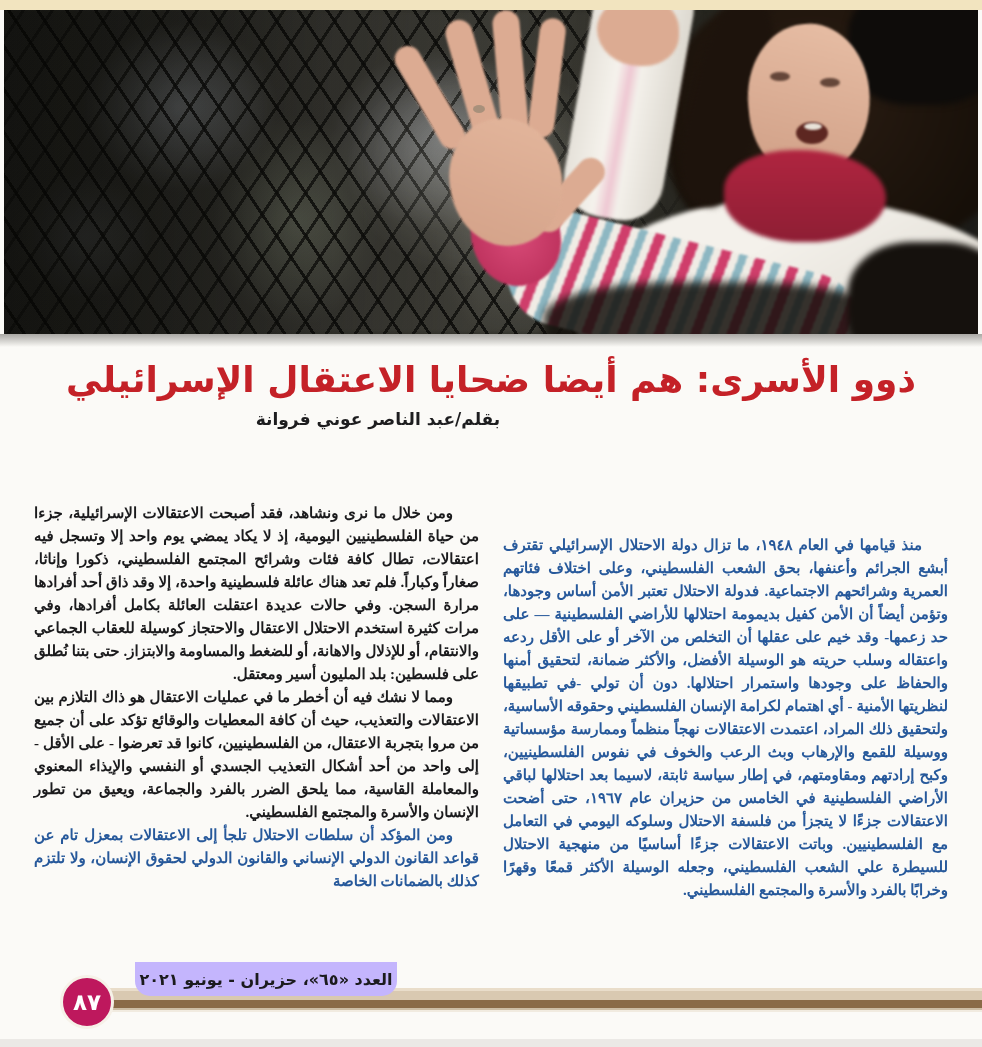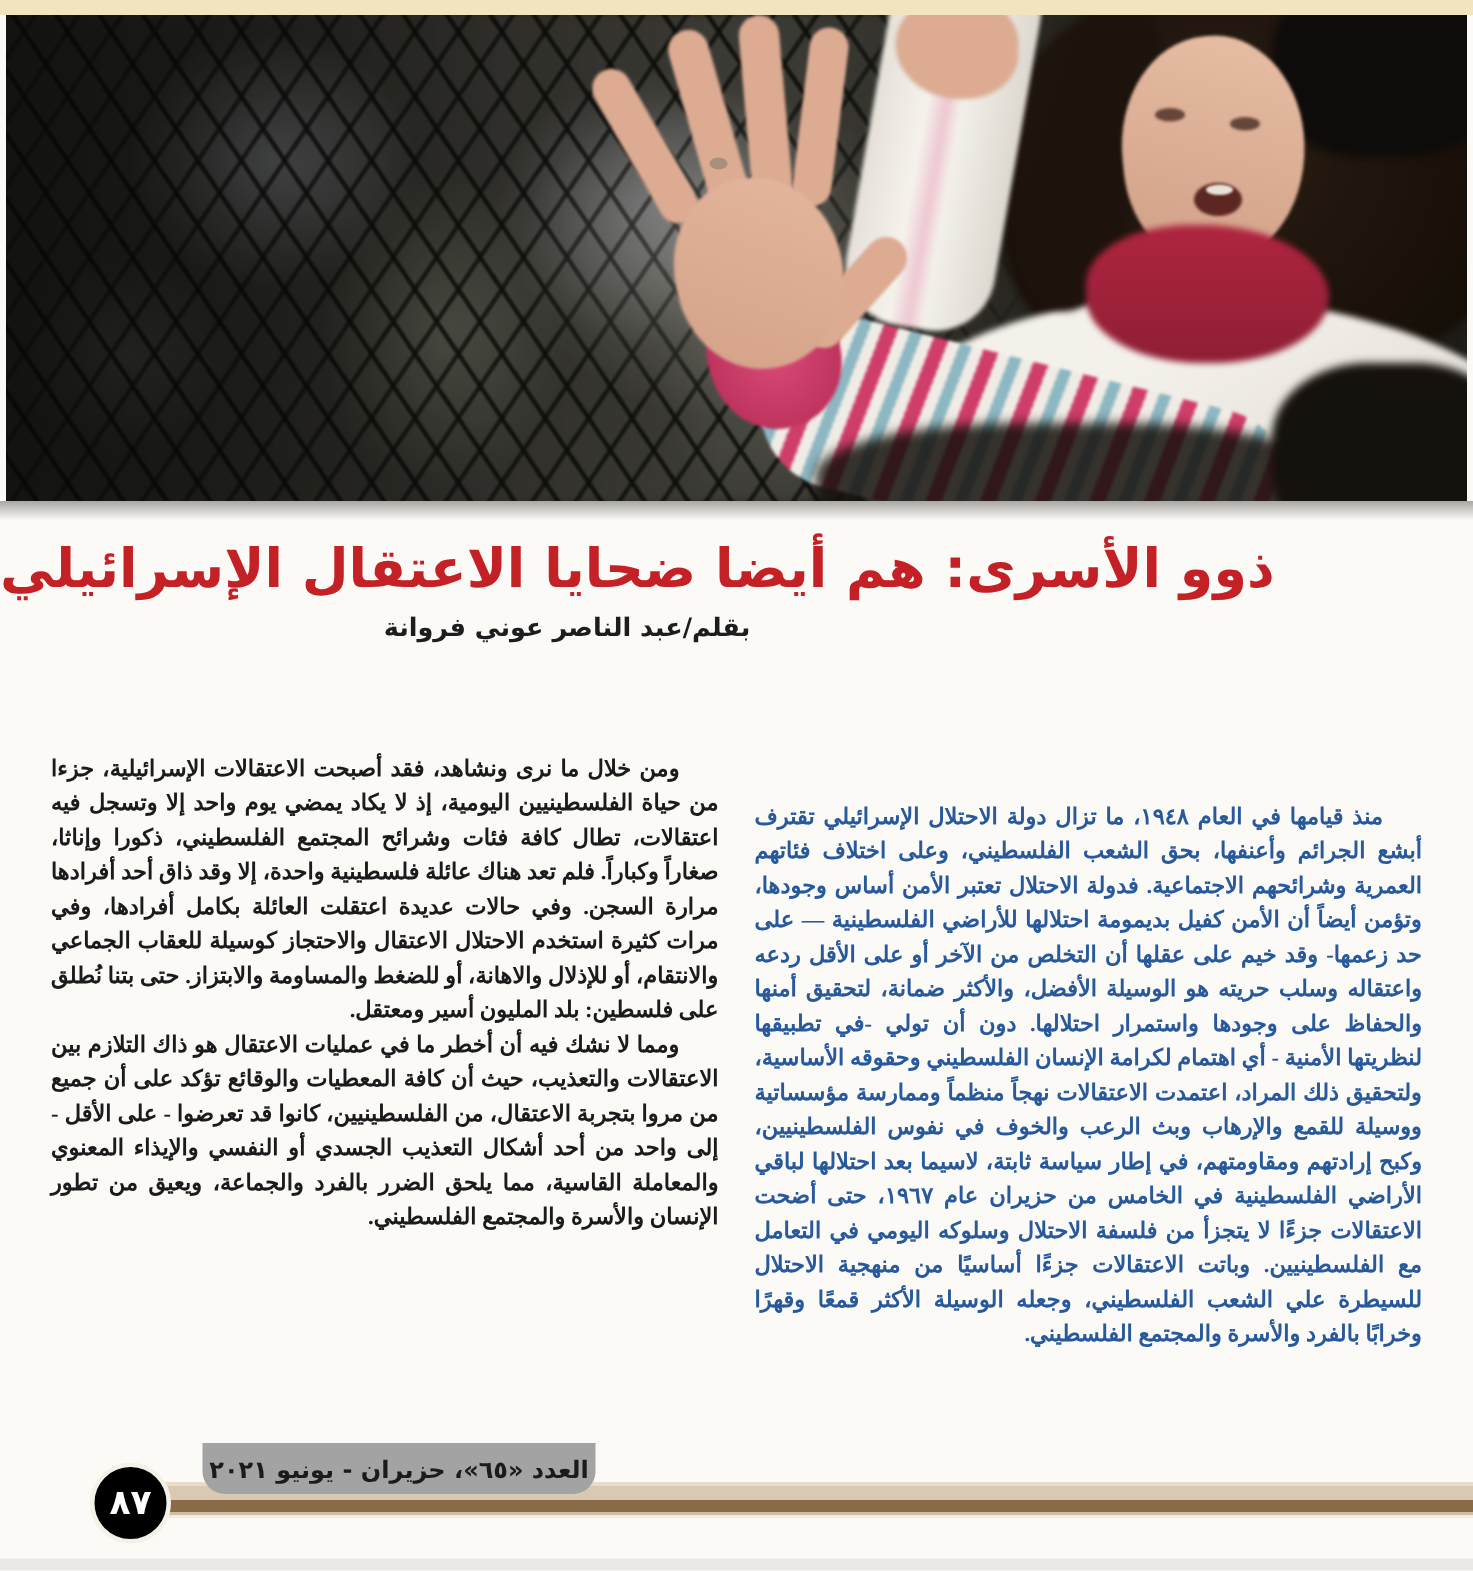--- a/index.html
+++ b/index.html
@@ -61,39 +61,39 @@
   .f4{left:530px;top:8px;width:26px;height:120px;transform:rotate(7deg);}
   .thumb{left:552px;top:140px;width:28px;height:90px;transform:rotate(42deg);}
   .palm{left:446px;top:108px;width:112px;height:128px;z-index:8;border-radius:48% 52% 50% 50%;
     background:linear-gradient(30deg,#d3a188,#e4b79d);transform:rotate(-10deg);filter:blur(1px);}
   .g-ring{left:469px;top:95px;width:12px;height:8px;z-index:9;background:#9b8a76;border-radius:50%;opacity:.8;}
   .g-darkbottom{left:540px;top:272px;width:340px;height:85px;z-index:9;background:rgba(20,16,12,.85);border-radius:40%;filter:blur(4px);}
   .g-darkcorner{right:-30px;top:232px;width:160px;height:125px;z-index:9;background:#15110d;border-radius:40%;filter:blur(3px);}
   .photo-shadow{position:absolute;top:334px;left:0;width:982px;height:13px;
     background:linear-gradient(#a9a7a3,rgba(0,0,0,0));}
   
-  .title{position:absolute;top:350px;left:0;width:982px;text-align:left;direction:rtl;
+  .title{position:absolute;top:350px;left:0;width:982px;text-align:center;direction:rtl;
     color:#c42127;font-size:36px;font-weight:bold;line-height:60px;}
   .byline{position:absolute;top:406px;left:168px;width:420px;text-align:center;direction:rtl;
     color:#1d1d1f;font-size:17px;font-weight:bold;line-height:26px;}
   .columns{position:absolute;top:502px;left:34px;width:914px;direction:rtl;
     display:flex;gap:24px;}
   .col{flex:1;text-align:justify;font-size:15px;font-weight:bold;line-height:23px;font-family:Liberation Serif, serif;}
   .col p{margin:0;text-indent:26px;}
   .col-first{color:#27599b;margin-top:32px;}
   .col-second{color:#1b1b1d;}
   .col-second p.highlight{color:#27599b;}
   
   .footer-band{position:absolute;top:988px;left:92px;width:890px;height:24px;z-index:2;
     background:linear-gradient(to bottom,#e9ddca 0 3px,#d9c9b1 3px 12px,#8a6a47 12px 20px,#cdbda5 20px 22px,#f1ebe0 22px 24px);}
   .footer-box{position:absolute;top:962px;left:135px;width:262px;height:34px;z-index:3;
-    background:#a3a3a3;border-radius:0 0 15px 15px;display:flex;align-items:center;justify-content:center;
+    background:#c4b5fd;border-radius:0 0 15px 15px;display:flex;align-items:center;justify-content:center;
     direction:rtl;color:#1b1b1d;font-size:16px;font-weight:bold;}
   .page-circle{position:absolute;top:975px;left:60px;width:54px;height:54px;z-index:4;border-radius:50%;
-    background:#000000;border:3px solid #f6f1e8;box-sizing:border-box;
+    background:#be185d;border:3px solid #f6f1e8;box-sizing:border-box;
     display:flex;align-items:center;justify-content:center;color:#ffffff;font-size:23px;font-weight:bold;}
   .bottom-edge{position:absolute;bottom:0;left:0;width:982px;height:8px;background:#ebe9e6;}
 </style>
 </head>
 <body>
 
 <div class="top-strip"></div>
 
 <div class="photo">
   <div class="ph-bg"></div>
@@ -132,20 +132,21 @@
   <div>بقلم/عبد الناصر عوني فروانة</div>
 </div>
 
 <div class="columns">
   <div class="col col-first">
     <p>منذ قيامها في العام ١٩٤٨، ما تزال دولة الاحتلال الإسرائيلي تقترف أبشع الجرائم وأعنفها، بحق الشعب الفلسطيني، وعلى اختلاف فئاتهم العمرية وشرائحهم الاجتماعية. فدولة الاحتلال تعتبر الأمن أساس وجودها، وتؤمن أيضاً أن الأمن كفيل بديمومة احتلالها للأراضي الفلسطينية — على حد زعمها- وقد خيم على عقلها أن التخلص من الآخر أو على الأقل ردعه واعتقاله وسلب حريته هو الوسيلة الأفضل، والأكثر ضمانة، لتحقيق أمنها والحفاظ على وجودها واستمرار احتلالها. دون أن تولي -في تطبيقها لنظريتها الأمنية - أي اهتمام لكرامة الإنسان الفلسطيني وحقوقه الأساسية، ولتحقيق ذلك المراد، اعتمدت الاعتقالات نهجاً منظماً وممارسة مؤسساتية ووسيلة للقمع والإرهاب وبث الرعب والخوف في نفوس الفلسطينيين، وكبح إرادتهم ومقاومتهم، في إطار سياسة ثابتة، لاسيما بعد احتلالها لباقي الأراضي الفلسطينية في الخامس من حزيران عام ١٩٦٧، حتى أضحت الاعتقالات جزءًا لا يتجزأ من فلسفة الاحتلال وسلوكه اليومي في التعامل مع الفلسطينيين. وباتت الاعتقالات جزءًا أساسيًا من منهجية الاحتلال للسيطرة علي الشعب الفلسطيني، وجعله الوسيلة الأكثر قمعًا وقهرًا وخرابًا بالفرد والأسرة والمجتمع الفلسطيني.</p>
   </div>
   <div class="col col-second">
     <p>ومن خلال ما نرى ونشاهد، فقد أصبحت الاعتقالات الإسرائيلية، جزءا من حياة الفلسطينيين اليومية، إذ لا يكاد يمضي يوم واحد إلا وتسجل فيه اعتقالات، تطال كافة فئات وشرائح المجتمع الفلسطيني، ذكورا وإناثا، صغاراً وكباراً. فلم تعد هناك عائلة فلسطينية واحدة، إلا وقد ذاق أحد أفرادها مرارة السجن. وفي حالات عديدة اعتقلت العائلة بكامل أفرادها، وفي مرات كثيرة استخدم الاحتلال الاعتقال والاحتجاز كوسيلة للعقاب الجماعي والانتقام، أو للإذلال والاهانة، أو للضغط والمساومة والابتزاز. حتى بتنا نُطلق على فلسطين: بلد المليون أسير ومعتقل.</p>
     <p>ومما لا نشك فيه أن أخطر ما في عمليات الاعتقال هو ذاك التلازم بين الاعتقالات والتعذيب، حيث أن كافة المعطيات والوقائع تؤكد على أن جميع من مروا بتجربة الاعتقال، من الفلسطينيين، كانوا قد تعرضوا - على الأقل - إلى واحد من أحد أشكال التعذيب الجسدي أو النفسي والإيذاء المعنوي والمعاملة القاسية، مما يلحق الضرر بالفرد والجماعة، ويعيق من تطور الإنسان والأسرة والمجتمع الفلسطيني.</p>
+    <p class="highlight">ومن المؤكد أن سلطات الاحتلال تلجأ إلى الاعتقالات بمعزل تام عن قواعد القانون الدولي الإنساني والقانون الدولي لحقوق الإنسان، ولا تلتزم كذلك بالضمانات الخاصة</p>
   </div>
 </div>
 
 <div class="footer-band"></div>
 <div class="footer-box">
   <span>العدد «٦٥»، حزيران - يونيو ٢٠٢١</span>
 </div>
 <div class="page-circle">
   <span>٨٧</span>
 </div>

